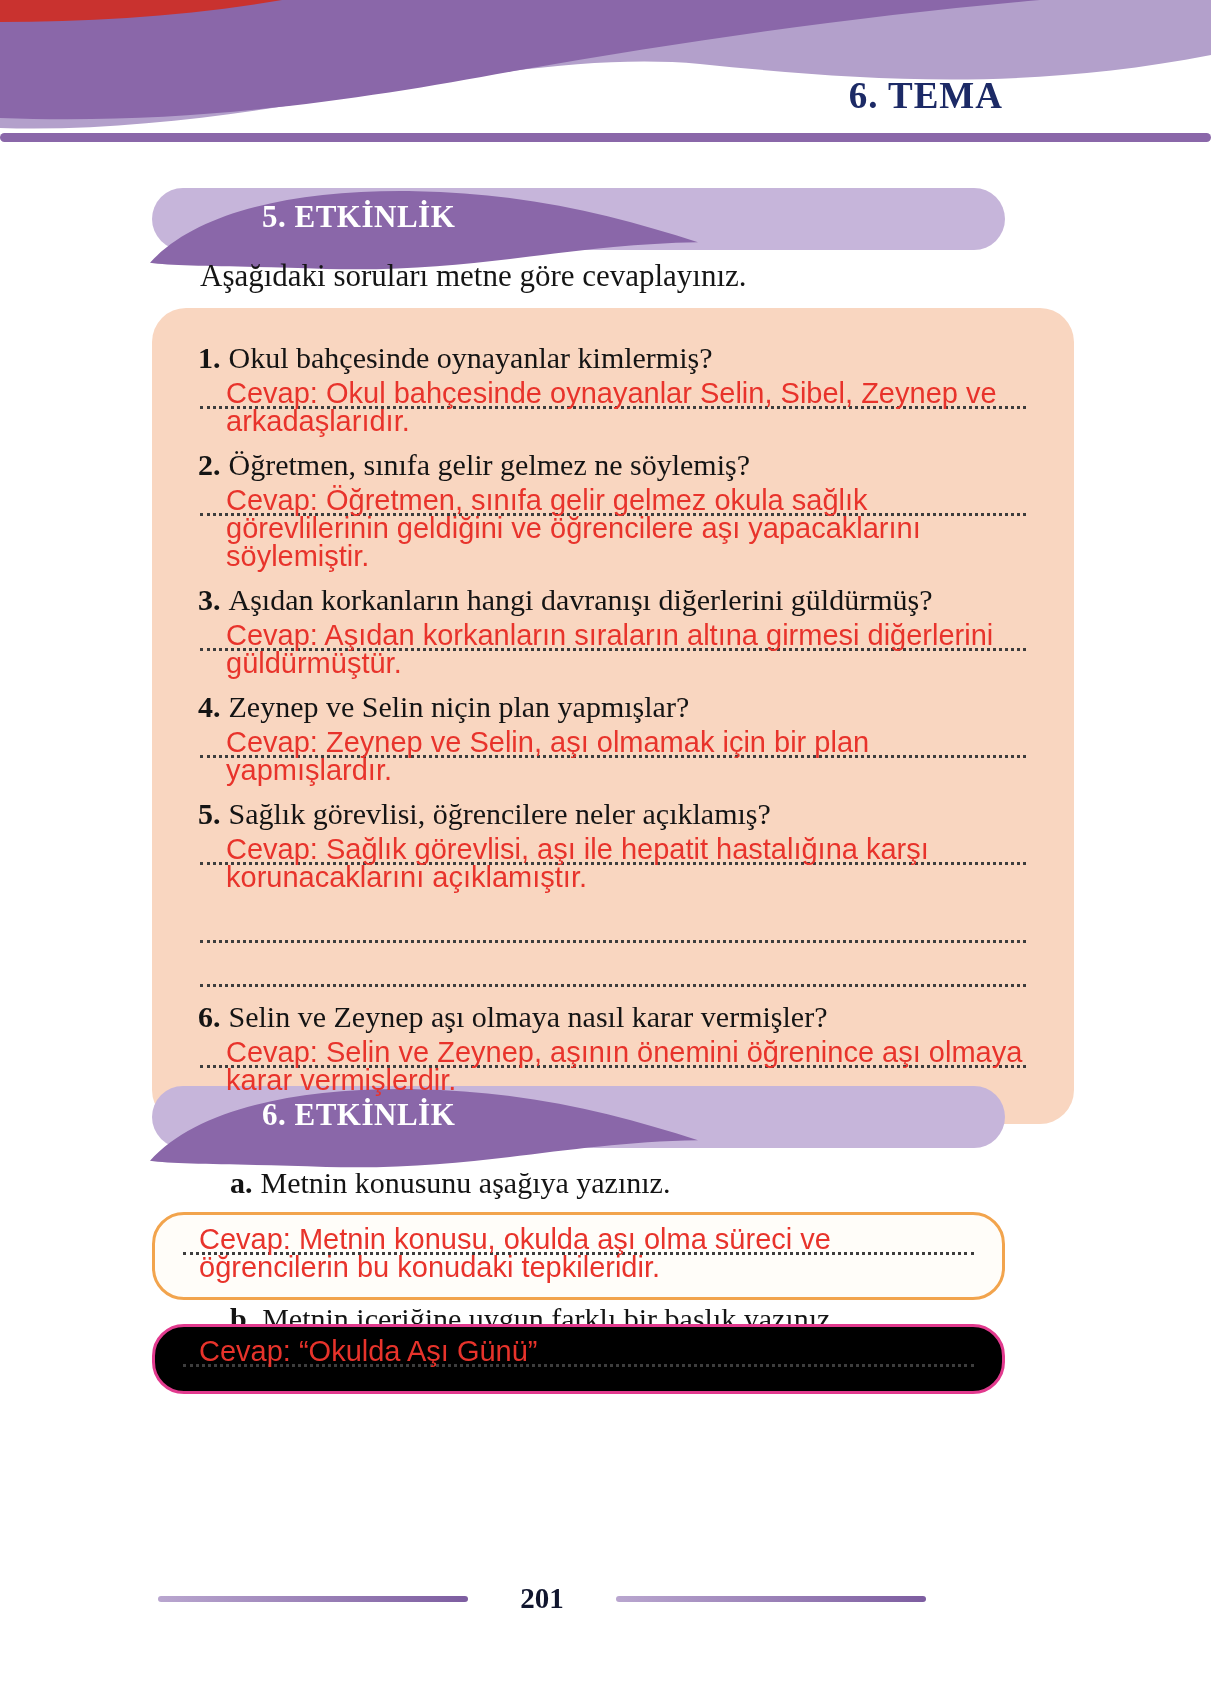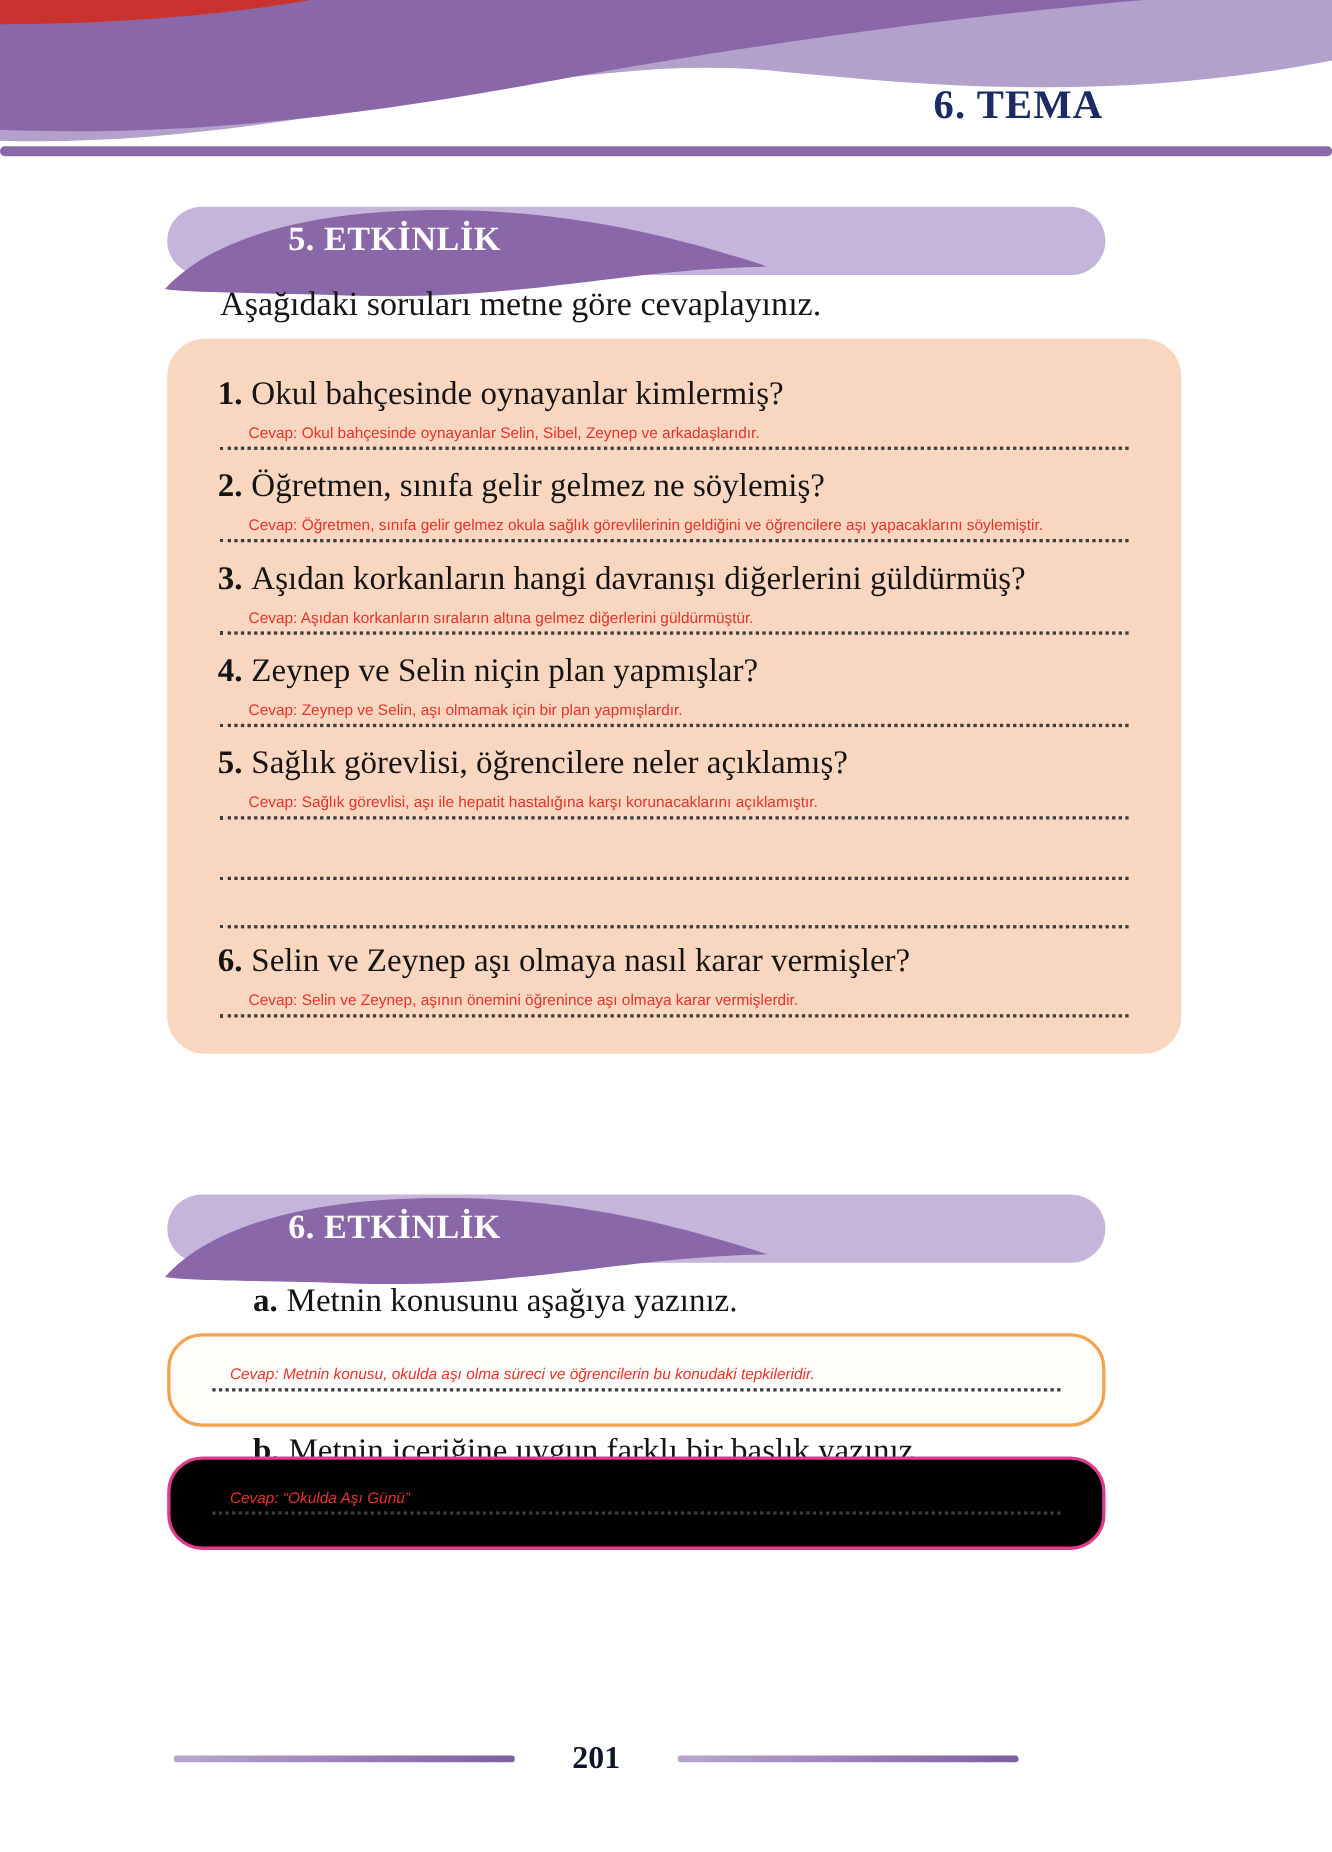--- a/index.html
+++ b/index.html
@@ -60,21 +60,21 @@
     min-height: 33px;
     margin: 0 2px 8px 2px;
   }
   .answer-row::after {
     content: ""; position: absolute; left: 0; right: 0; top: 27px;
     border-bottom: 3.5px dotted #3d3d3d;
   }
   .answer-text {
     display: inline-block;
     font-family: "Liberation Sans", sans-serif;
-    font-size: 14px; line-height: 28px; color: #e8332b;
+    font-size: 29px; line-height: 28px; color: #e8332b;
     padding-left: 26px; position: relative; z-index: 1;
   }
   .dotted-empty {
     height: 44px; margin: 0 2px;
     border-bottom: 3.5px dotted #3d3d3d;
   }
 
   
   .task-line {
     position: absolute; left: 78px;
@@ -89,21 +89,21 @@
     padding: 10px 28px 16px 28px;
   }
   #box-a {
     top: 1212px; min-height: 66px;
     background: #fffdf9; border: 3px solid #f2a44d;
   }
   #box-b {
     top: 1324px; min-height: 70px;
     background: #000000; border: 3px solid #e23a8e;
   }
-  .answer-box .answer-row { margin: 10px; font-style: italic; }
+  .answer-box .answer-row { margin: 0; }
   .answer-box .answer-text { padding-left: 16px; }
 
   
   .footer {
     position: absolute; top: 1582px; left: 0; width: 1084px;
     display: flex; align-items: center; justify-content: center;
   }
   .footer-line {
     width: 310px; height: 6px; border-radius: 3px;
     background: linear-gradient(90deg, #b9a6cf, #7d5da0);
@@ -155,21 +155,21 @@
         <div class="answer-row">
           <span class="answer-text">Cevap: Öğretmen, sınıfa gelir gelmez okula sağlık görevlilerinin geldiğini ve öğrencilere aşı yapacaklarını söylemiştir.</span>
         </div>
       </div>
 
       <div class="question">
         <div class="q-line">
           <span class="q-num">3.</span><span class="q-text">Aşıdan korkanların hangi davranışı diğerlerini güldürmüş?</span>
         </div>
         <div class="answer-row">
-          <span class="answer-text">Cevap: Aşıdan korkanların sıraların altına gelmez diğerlerini güldürmüştür.</span>
+          <span class="answer-text">Cevap: Aşıdan korkanların sıraların altına girmesi diğerlerini güldürmüştür.</span>
         </div>
       </div>
 
       <div class="question">
         <div class="q-line">
           <span class="q-num">4.</span><span class="q-text">Zeynep ve Selin niçin plan yapmışlar?</span>
         </div>
         <div class="answer-row">
           <span class="answer-text">Cevap: Zeynep ve Selin, aşı olmamak için bir plan yapmışlardır.</span>
         </div>

